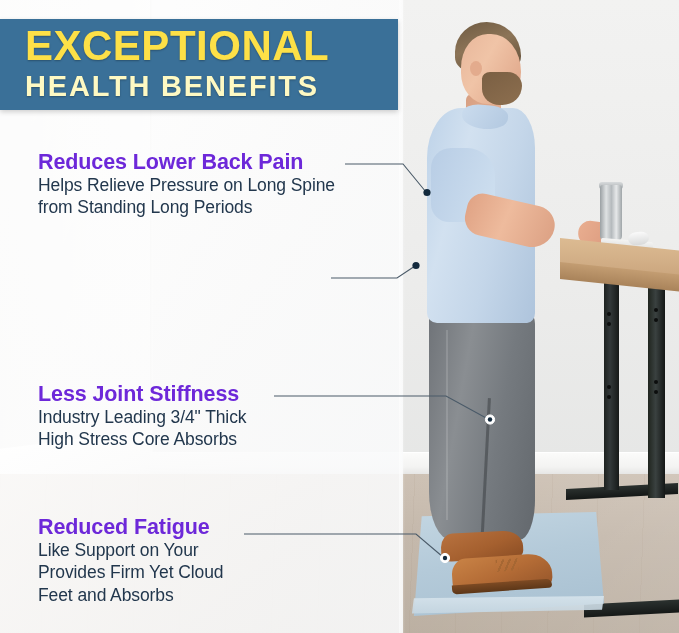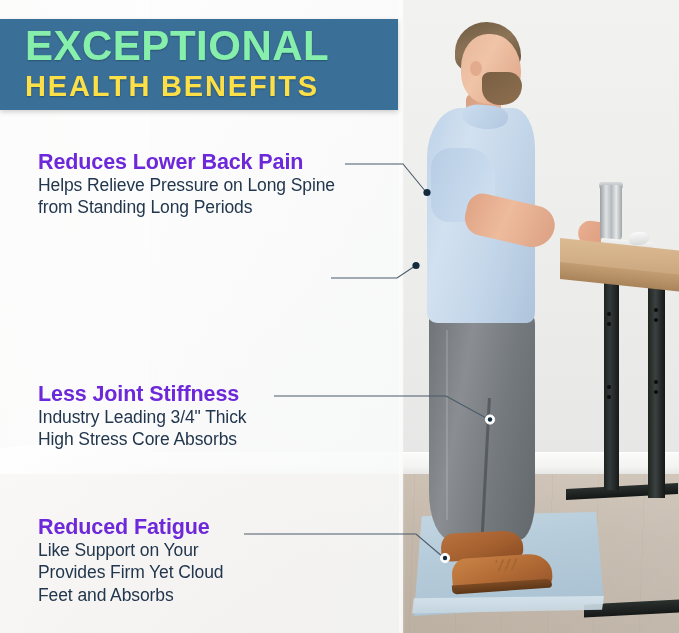--- a/index.html
+++ b/index.html
@@ -232,26 +232,26 @@
 
   
   .banner {
     position:absolute; left:0; top:19px; width:398px; height:91px;
     background:#3a7098;
     box-shadow:0 2px 5px rgba(0,0,0,0.18);
     display:flex; flex-direction:column; justify-content:center;
     padding-left:25px;
   }
   .banner-line1 {
-    color:#86efac; font-weight:bold; font-size:42px; line-height:1.0;
+    color:#fde047; font-weight:bold; font-size:42px; line-height:1.0;
     letter-spacing:0.5px;
     text-shadow:0 1px 2px rgba(0,0,0,0.28);
   }
   .banner-line2 {
-    color:#fde047; font-weight:bold; font-size:29px; line-height:1.18;
+    color:#fef9c3; font-weight:bold; font-size:29px; line-height:1.18;
     letter-spacing:1.8px; margin-top:2px;
     text-shadow:0 1px 2px rgba(0,0,0,0.28);
   }
 
   
   .benefit { position:absolute; }
   .benefit-title {
     color:#6d28d9; font-weight:bold; font-size:21.5px; line-height:1.12;
     white-space:nowrap; letter-spacing:-0.1px;
   }

